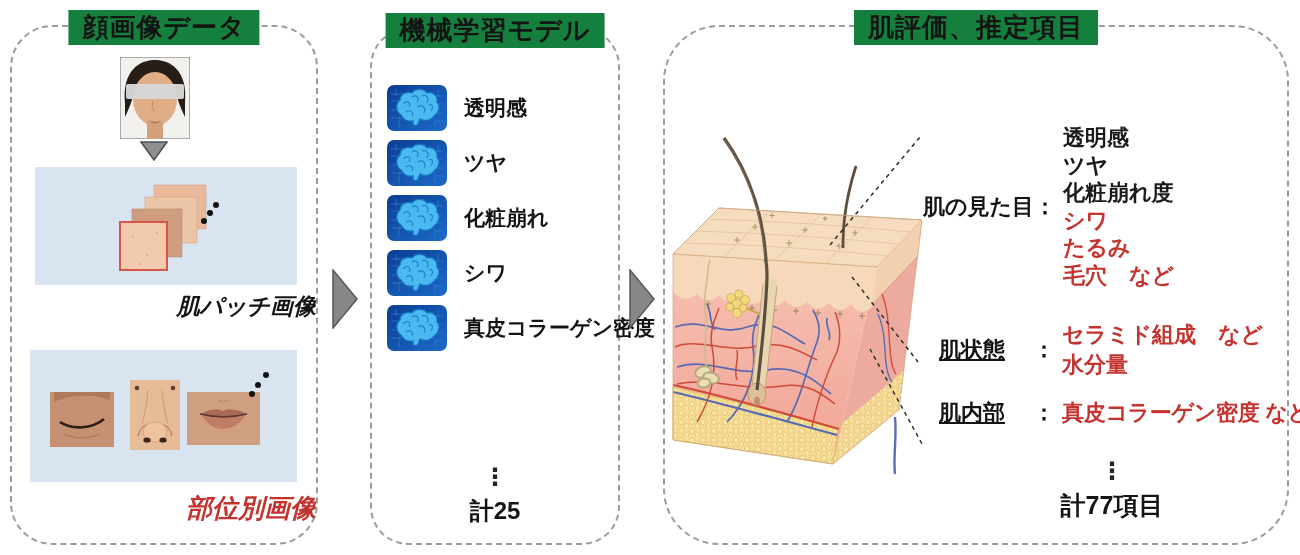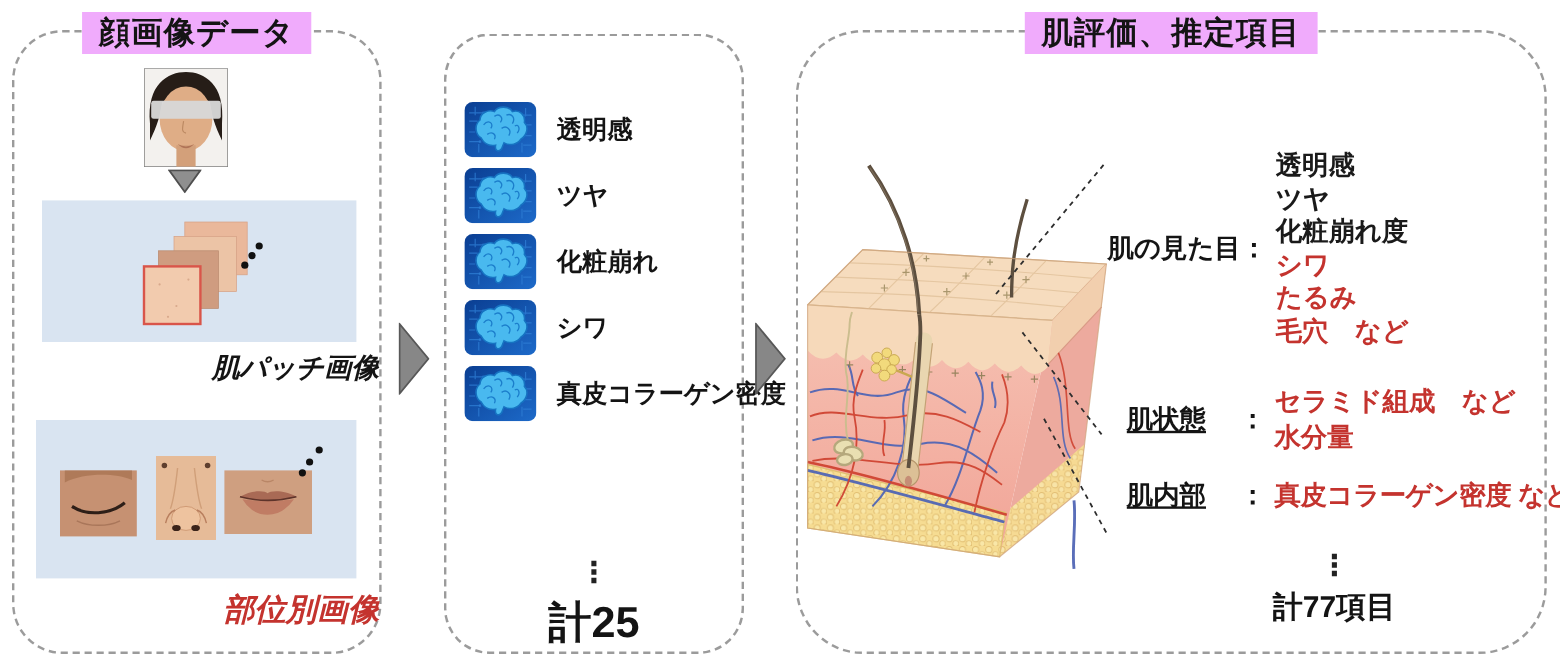--- a/index.html
+++ b/index.html
@@ -1,21 +1,21 @@
 <!DOCTYPE html>
 <html><head>
 <meta charset="utf-8">
 <style>
   html,body{margin:0;padding:0;background:#ffffff;}
   body{font-family:"Liberation Sans","DejaVu Sans",sans-serif;color:#1a1a1a;}
   #canvas{position:relative;width:1300px;height:555px;background:#fff;overflow:hidden;}
 
   .panel{position:absolute;border:2px dashed #9b9b9b;background:#fff;}
   .panel-title{position:absolute;top:-17px;left:50%;transform:translateX(-50%);
-    background:#f0abfc;padding:0 14px;font-size:26px;font-weight:600;letter-spacing:1px;
+    background:#15803d;padding:0 14px;font-size:26px;font-weight:600;letter-spacing:1px;
     white-space:nowrap;color:#141414;}
 
   #panel-face{left:10px;top:25px;width:304px;height:516px;border-radius:42px;}
   #panel-model{left:370px;top:28px;width:246px;height:513px;border-radius:38px;}
   #panel-est{left:663px;top:25px;width:622px;height:516px;border-radius:56px;}
 
   .abs{position:absolute;}
   .bluebox{position:absolute;background:#d9e4f1;}
 
   .caption{position:absolute;left:0;right:0;text-align:right;font-weight:600;font-style:italic;}
@@ -23,21 +23,21 @@
   .cap-sub{font-size:19px;font-weight:400;color:#141414;}
   [data-color="red"]{color:#c4332e;}
 
   
   #ml-rows{position:absolute;left:15px;top:55px;display:flex;flex-direction:column;gap:9px;}
   .ml-row{display:flex;align-items:center;height:46px;}
   .ml-row .chip{flex:0 0 60px;height:46px;}
   .ml-label{margin-left:17px;font-size:21px;font-weight:600;white-space:nowrap;color:#141414;}
 
   .vdots{position:absolute;text-align:center;font-size:24px;font-weight:700;color:#222;letter-spacing:0;}
-  .total{position:absolute;text-align:center;font-size:36px;font-weight:600;color:#141414;white-space:nowrap;}
+  .total{position:absolute;text-align:center;font-size:24px;font-weight:600;color:#141414;white-space:nowrap;}
 
   
   .est-group{position:absolute;display:flex;align-items:center;white-space:nowrap;}
   .est-label{font-size:22px;font-weight:600;color:#141414;}
   .est-label.fixed{display:inline-block;width:94px;text-decoration:underline;}
   .est-colon{font-size:22px;font-weight:600;color:#141414;}
   .est-items{display:flex;flex-direction:column;margin-left:7px;}
   #est-group-1 .est-items span{line-height:27.5px;font-size:22px;font-weight:600;}
   #est-group-2 .est-items span{line-height:30px;font-size:22px;font-weight:600;}
   #est-group-3 .est-items span{line-height:28px;font-size:22px;font-weight:600;letter-spacing:-0.3px;}
@@ -162,20 +162,21 @@
     </div>
 
     <div class="caption" style="top:464px;font-size:26px" data-color="red">部位別画像</div>
   </div>
 
   <svg class="abs" style="left:332px;top:269px" width="26" height="60" viewBox="0 0 26 60">
     <polygon points="1,1 1,59 25,30" fill="#878787" stroke="#585858" stroke-width="1.5"></polygon>
   </svg>
 
   <div class="panel" id="panel-model">
+    <div class="panel-title">機械学習モデル</div>
 
     <div id="ml-rows">
       <div class="ml-row">
           <svg class="chip">
             <use href="#brain-chip"></use>
           </svg>
           <span class="ml-label" data-color="default">透明感</span>
         </div>
       <div class="ml-row">
           <svg class="chip">

